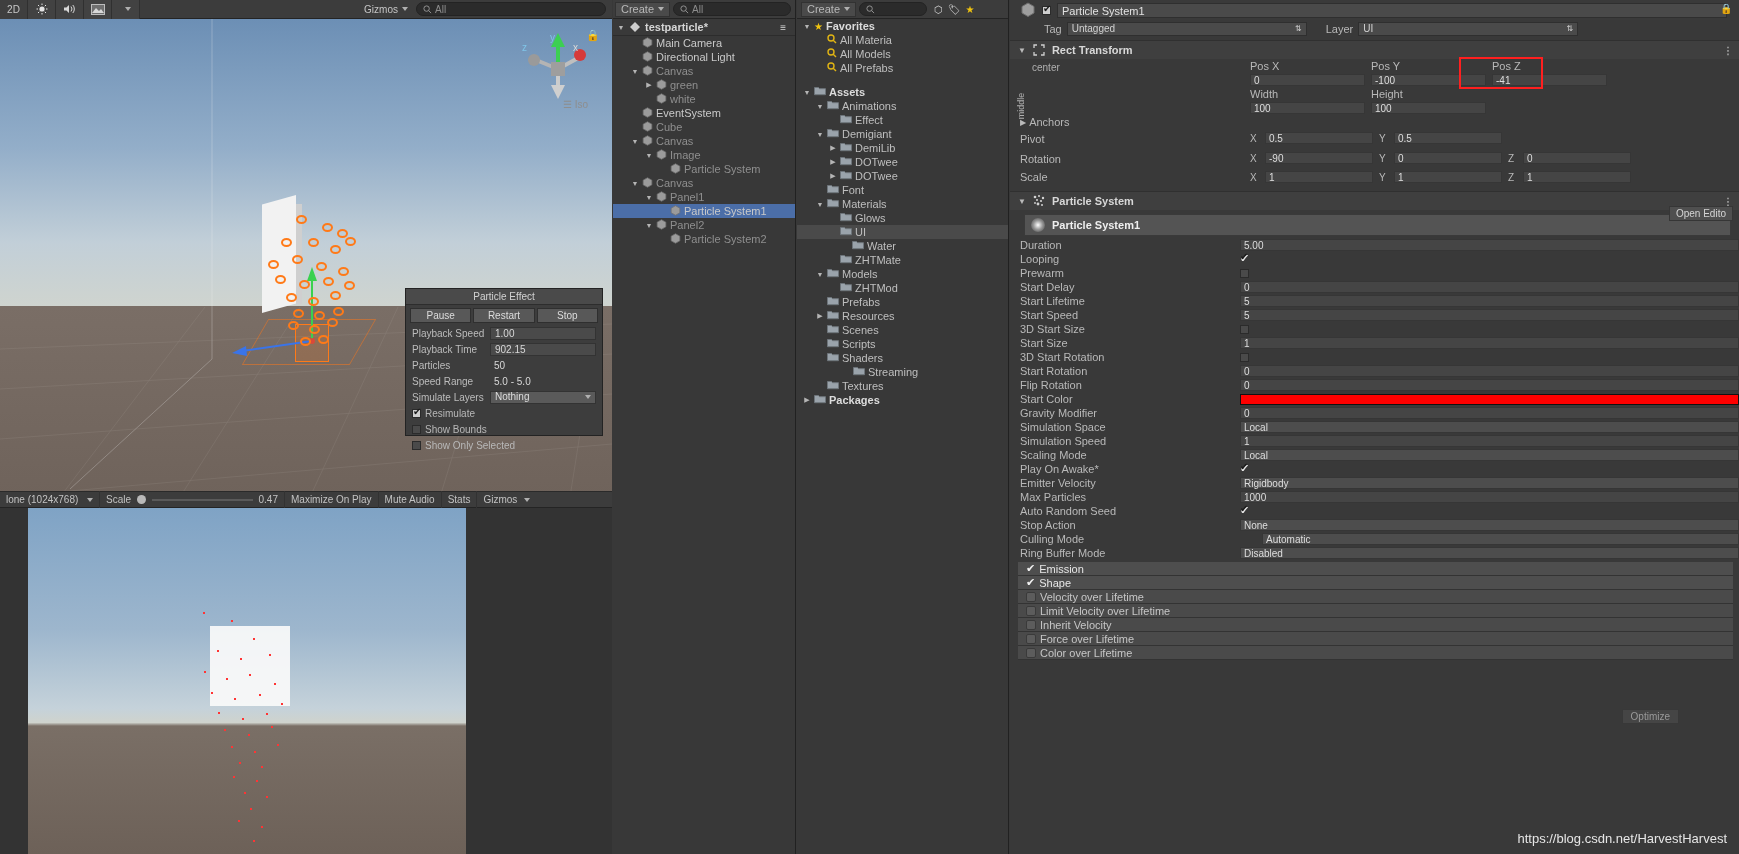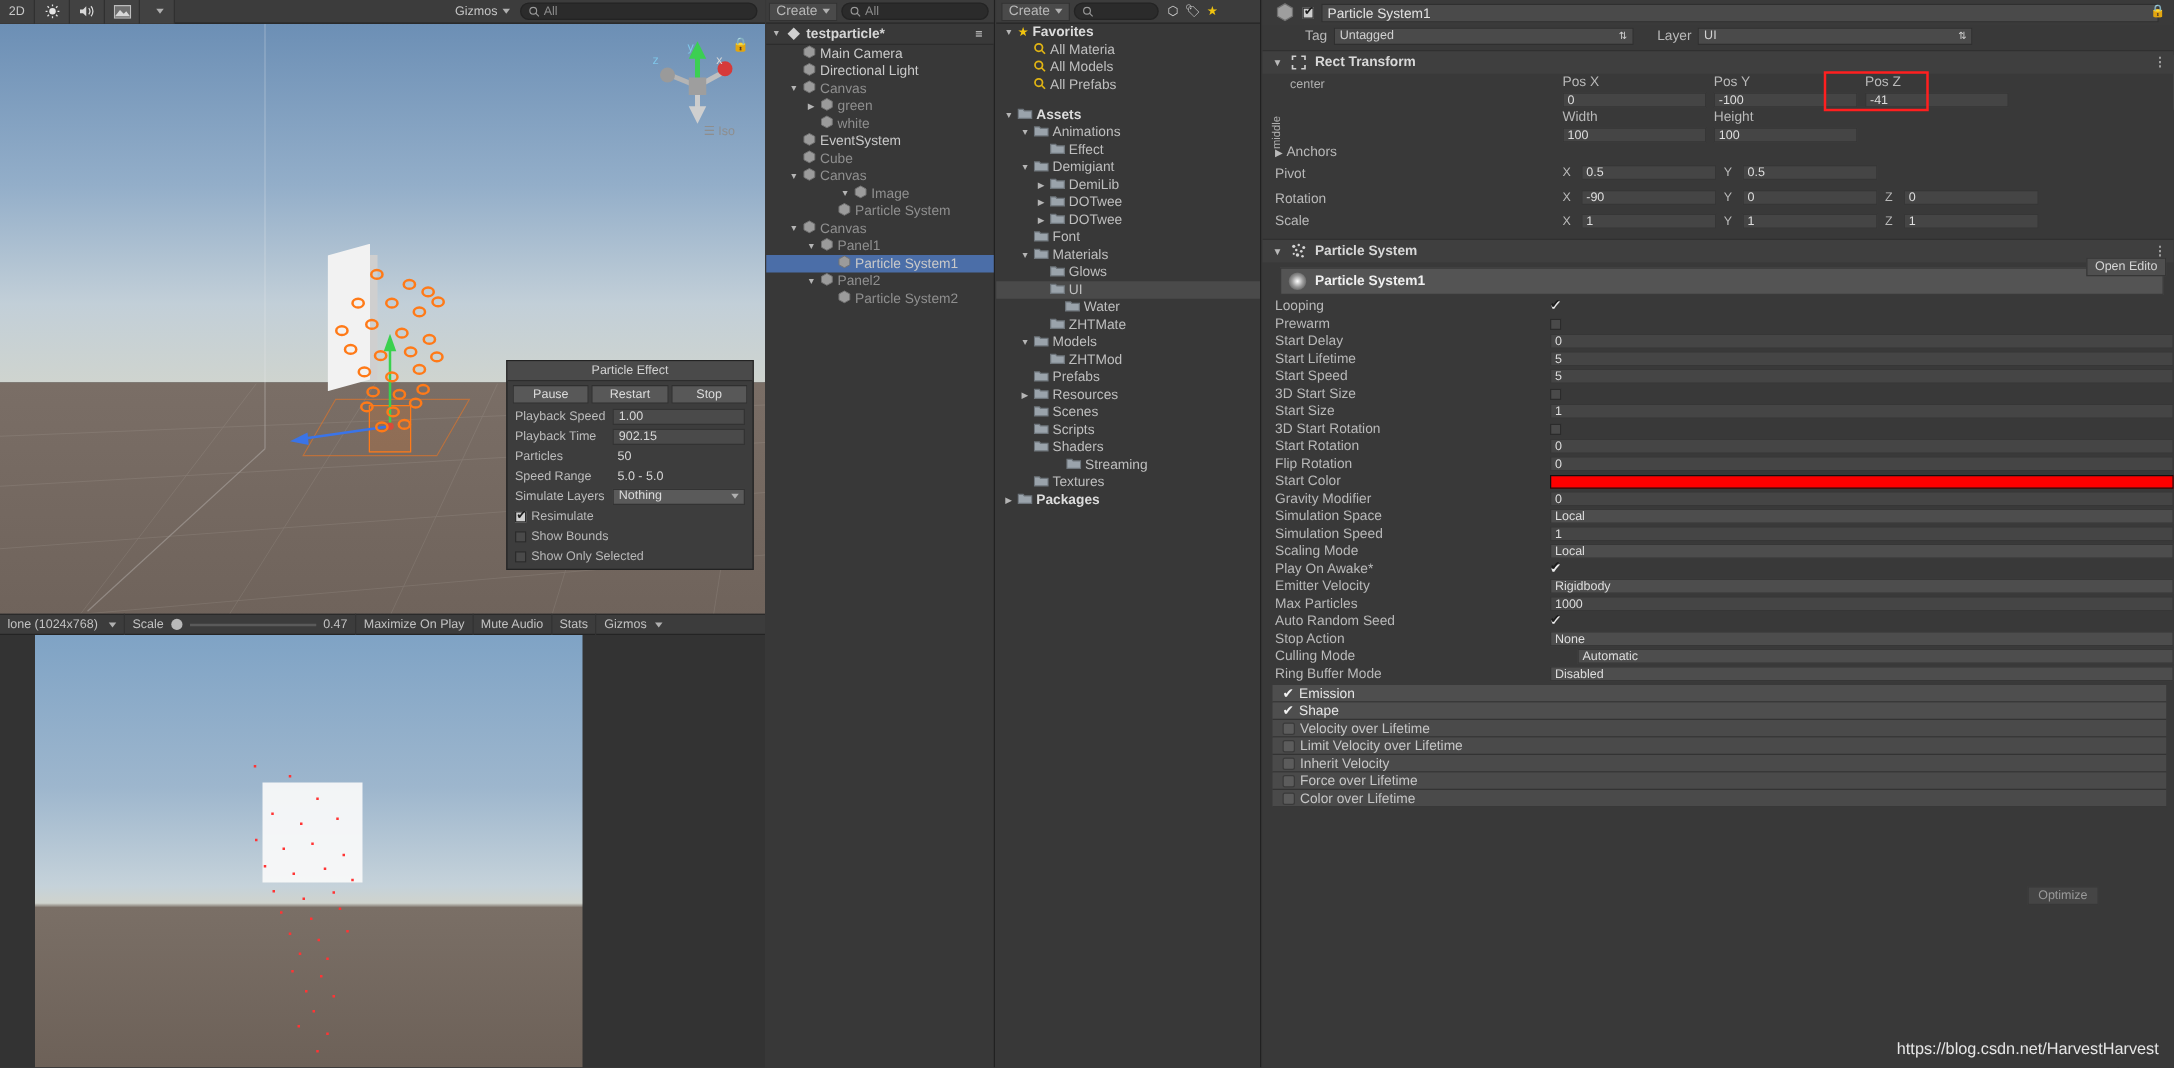--- a/index.html
+++ b/index.html
@@ -33,21 +33,21 @@
 
   #gizmoAxis { position:absolute; right:14px; top:8px; width:80px; height:80px; }
   .lockicon { position:absolute; right:12px; top:10px; color:#cfcfcf; font-size:11px;}
   .isoLabel { position:absolute; right:24px; top:80px; color:#8e8e8e; font-size:10px; }
 
   
   .pring { position:absolute; width:11px; height:9px; border:2px solid #ff7a18; border-radius:50%; }
   .billboard { position:absolute; background:#f2f2f2; }
 
   
-  #peWin { position:absolute; left:405px; top:288px; width:198px; height:168px;
+  #peWin { position:absolute; left:405px; top:288px; width:198px; height:148px;
            background:#3d3d3d; border:1px solid #232323; z-index:8; }
   #peTitle { height:16px; background:#4a4a4a; color:#d2d2d2; font-size:10px; text-align:center;
              line-height:16px; border-bottom:1px solid #2d2d2d; }
   #peBtns { display:flex; gap:2px; padding:3px 4px 2px 4px; }
   .pebtn { flex:1; height:15px; background:#585858; border:1px solid #2f2f2f; color:#dcdcdc;
            font-size:10px; text-align:center; line-height:14px; }
   .perow { display:flex; align-items:center; height:16px; padding:0 6px; font-size:10px; }
   .perow .k { width:78px; color:#bcbcbc; }
   .perow .vfield { flex:1; background:#4a4a4a; border:1px solid #333; height:13px; color:#d8d8d8;
                    padding:0 4px; line-height:12px; }
@@ -461,21 +461,21 @@
             </svg></span>
           <span class="dim">Cube</span>
         </div>
         <div class="hrow" style="padding-left: 18px;">
           <span class="arrow">▼</span>
           <span><svg width="11" height="11" viewBox="0 0 14 14">
               <polygon points="7,1 12.5,4 12.5,10 7,13 1.5,10 1.5,4" fill="#9b9b9b" stroke="#747474"></polygon>
             </svg></span>
           <span class="dim">Canvas</span>
         </div>
-        <div class="hrow" style="padding-left: 32px; margin-left: 27px;">
+        <div class="hrow" style="padding-left: 32px;">
           <span class="arrow">▼</span>
           <span><svg width="11" height="11" viewBox="0 0 14 14">
               <polygon points="7,1 12.5,4 12.5,10 7,13 1.5,10 1.5,4" fill="#9b9b9b" stroke="#747474"></polygon>
             </svg></span>
           <span class="dim">Image</span>
         </div>
         <div class="hrow" style="padding-left: 46px;">
           <span class="arrow"></span>
           <span><svg width="11" height="11" viewBox="0 0 14 14">
               <polygon points="7,1 12.5,4 12.5,10 7,13 1.5,10 1.5,4" fill="#9b9b9b" stroke="#747474"></polygon>
@@ -861,20 +861,24 @@
 
     <div id="openEditor">Open Edito</div>
 
     <div class="psHeadBar">
       <span class="psIcon"></span>
       <span>Particle System1</span>
     </div>
 
     <div id="psRows" style="margin-top:2px;">
         <div class="irow">
+          <span class="ikey">Duration</span>
+          <span class="ival" style="background: rgb(69, 69, 69);">5.00</span>
+        </div>
+        <div class="irow">
           <span class="ikey">Looping</span>
           <span class="cb white on" style="background: transparent; border: none;"><span style="color:#e8e8e8;font-size:11px;position:relative;top:-3px;">✔</span></span>
         </div>
         <div class="irow">
           <span class="ikey">Prewarm</span>
           <span class="cb"></span>
         </div>
         <div class="irow">
           <span class="ikey">Start Delay</span>
           <span class="ival" style="background: rgb(69, 69, 69);">0</span>

